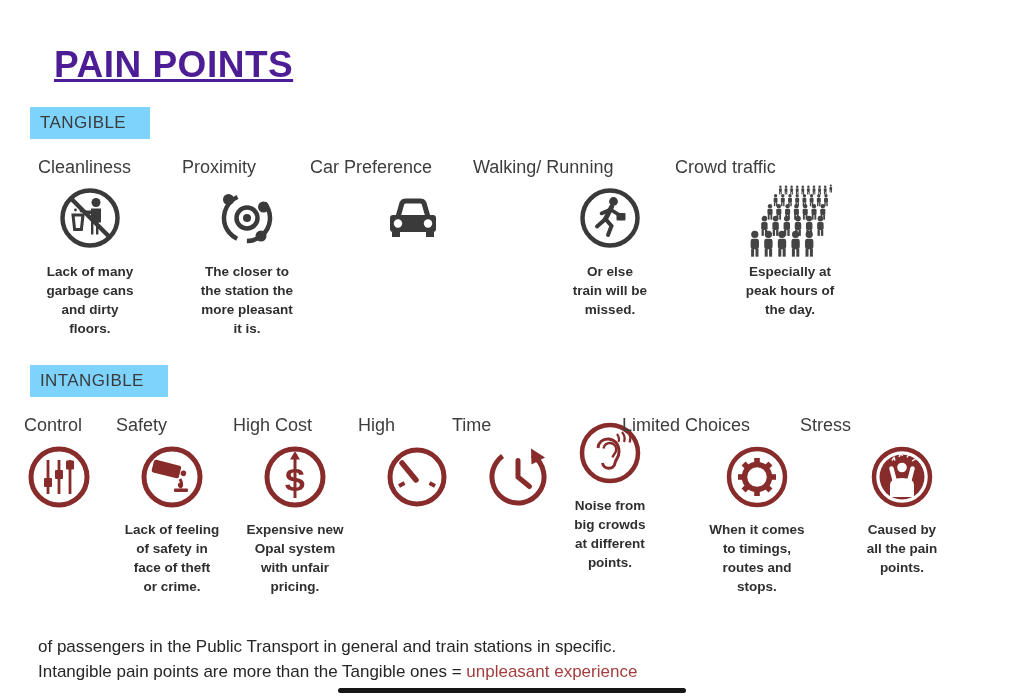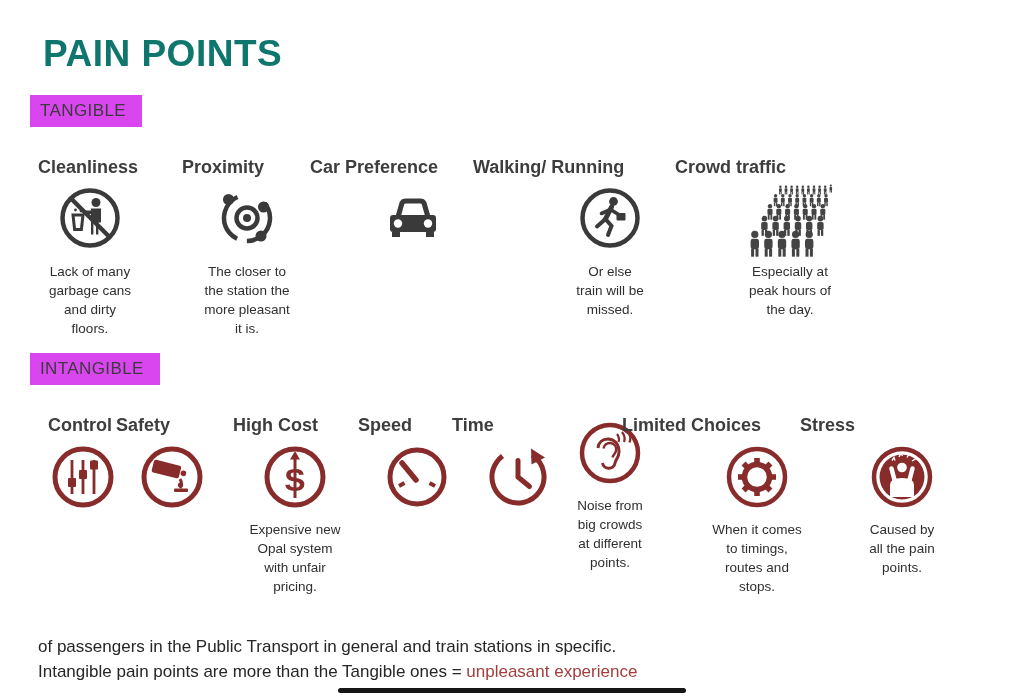--- a/index.html
+++ b/index.html
@@ -1,26 +1,26 @@
 <!DOCTYPE html>
 <html><head>
 <meta charset="utf-8">
 <style>
   html,body{margin:0;padding:0;background:#fff;}
   #page{position:relative;width:1024px;height:696px;background:#ffffff;overflow:hidden;
         font-family:"Liberation Sans",sans-serif;color:#2f2f2f;}
-  .page-title{position:absolute;left:38px;top:28px;margin:5px;font-size:37px;font-weight:600;
-        letter-spacing:.5px;color:#0f766e;}
-  .section-label{position:absolute;background:#d946ef;color:#3b3b3b;font-size:17px;
-        padding:6px 16px 6px 10px;letter-spacing:.4px;white-space:nowrap;}
+  .page-title{position:absolute;left:38px;top:28px;margin:16px;font-size:37px;font-weight:600;
+        letter-spacing:.5px;color:#4c1d95;text-decoration:underline;}
+  .section-label{position:absolute;background:#7dd3fc;color:#3b3b3b;font-size:17px;
+        padding:6px 24px 6px 10px;letter-spacing:.4px;white-space:nowrap;margin-top:12px;}
   .card{position:absolute;text-align:center;}
-  .item-title{font-size:18px;color:#3d3d3d;white-space:nowrap;text-align:left;line-height:24px;font-weight:bold;}
+  .item-title{font-size:18px;color:#3d3d3d;white-space:nowrap;text-align:left;line-height:24px;}
   .iconbox{display:flex;justify-content:center;align-items:center;height:66px;margin-top:6px;}
   .i-card .iconbox{margin-top:8px;height:64px;}
-  .desc{margin-top:11px;font-size:13.5px;line-height:19px;color:#2f2f2f;white-space:pre-line;}
+  .desc{margin-top:11px;font-size:13.5px;line-height:19px;color:#2f2f2f;white-space:pre-line;font-weight:bold;}
   .footer{position:absolute;left:38px;top:634px;font-size:17px;line-height:25px;color:#262626;}
   .footer .hl{color:#A33E3E;}
   .home-indicator{position:absolute;left:50%;transform:translateX(-50%);bottom:3px;width:348px;height:5px;
         border-radius:3px;background:#161616;}
   svg{display:block;}
 </style>
 </head>
 <body>
 
 <div id="page">
@@ -159,21 +159,21 @@
         </g>
       </svg>
     </div>
     <div class="desc">Especially at
 peak hours of
 the day.</div>
   </div>
 
   <div class="section-label" style="left:30px;top:353px;">INTANGIBLE</div>
 
-  <div class="card i-card" style="left:27px;top:413px;width:112px">
+  <div class="card i-card" style="left:3px;top:413px;width:112px">
     <div class="item-title" style="margin-left:21px">Control</div>
     <div class="iconbox">
       <svg width="64" height="64" viewBox="0 0 64 64">
         <circle cx="32" cy="32" r="28" fill="none" stroke="#872B2B" stroke-width="5"></circle>
         <g stroke="#872B2B" stroke-width="2.8">
           <line x1="21" y1="15" x2="21" y2="49"></line>
             <line x1="32" y1="15" x2="32" y2="49"></line>
             <line x1="43" y1="15" x2="43" y2="49"></line>
         </g>
         <g fill="#872B2B">
@@ -192,40 +192,44 @@
         <circle cx="32" cy="32" r="28" fill="none" stroke="#872B2B" stroke-width="5"></circle>
         <g transform="rotate(14 28 26)">
           <rect x="12" y="18" width="28" height="13" rx="2" fill="#872B2B"></rect>
           <circle cx="43.5" cy="24.5" r="2.8" fill="#872B2B"></circle>
         </g>
         <path d="M40 34 q3 5 0 9" stroke="#872B2B" stroke-width="3" fill="none"></path>
         <circle cx="40.5" cy="40" r="2.6" fill="#872B2B"></circle>
         <rect x="34" y="43.5" width="14" height="3.6" rx="1" fill="#872B2B"></rect>
       </svg>
     </div>
+    <div class="desc">Lack of feeling
+of safety in
+face of theft
+or crime.</div>
   </div>
 
   <div class="card i-card" style="left:239px;top:413px;width:112px">
     <div class="item-title" style="margin-left:-6px">High Cost</div>
     <div class="iconbox">
       <svg width="64" height="64" viewBox="0 0 64 64">
         <circle cx="32" cy="32" r="28" fill="none" stroke="#872B2B" stroke-width="5"></circle>
         <line x1="32" y1="12" x2="32" y2="53" stroke="#872B2B" stroke-width="3"></line>
         <polygon points="32,6 27,14.5 37,14.5" fill="#872B2B"></polygon>
         <text x="32" y="45.5" text-anchor="middle" font-size="32" font-weight="700" font-family="Liberation Sans, sans-serif" fill="#872B2B">S</text>
       </svg>
     </div>
     <div class="desc">Expensive new
 Opal system
 with unfair
 pricing.</div>
   </div>
 
   <div class="card i-card" style="left:361px;top:413px;width:112px">
-    <div class="item-title" style="margin-left:-3px">Speed</div>
+    <div class="item-title" style="margin-left:-3px">High</div>
     <div class="iconbox">
       <svg width="64" height="64" viewBox="0 0 64 64">
         <circle cx="32" cy="32" r="27" fill="none" stroke="#872B2B" stroke-width="5"></circle>
         <line x1="14" y1="41" x2="19.5" y2="38" stroke="#872B2B" stroke-width="4"></line>
         <line x1="50" y1="41" x2="44.5" y2="38" stroke="#872B2B" stroke-width="4"></line>
         <line x1="31" y1="35" x2="17" y2="18" stroke="#872B2B" stroke-width="5.5" stroke-linecap="round"></line>
       </svg>
     </div>
   </div>
 

